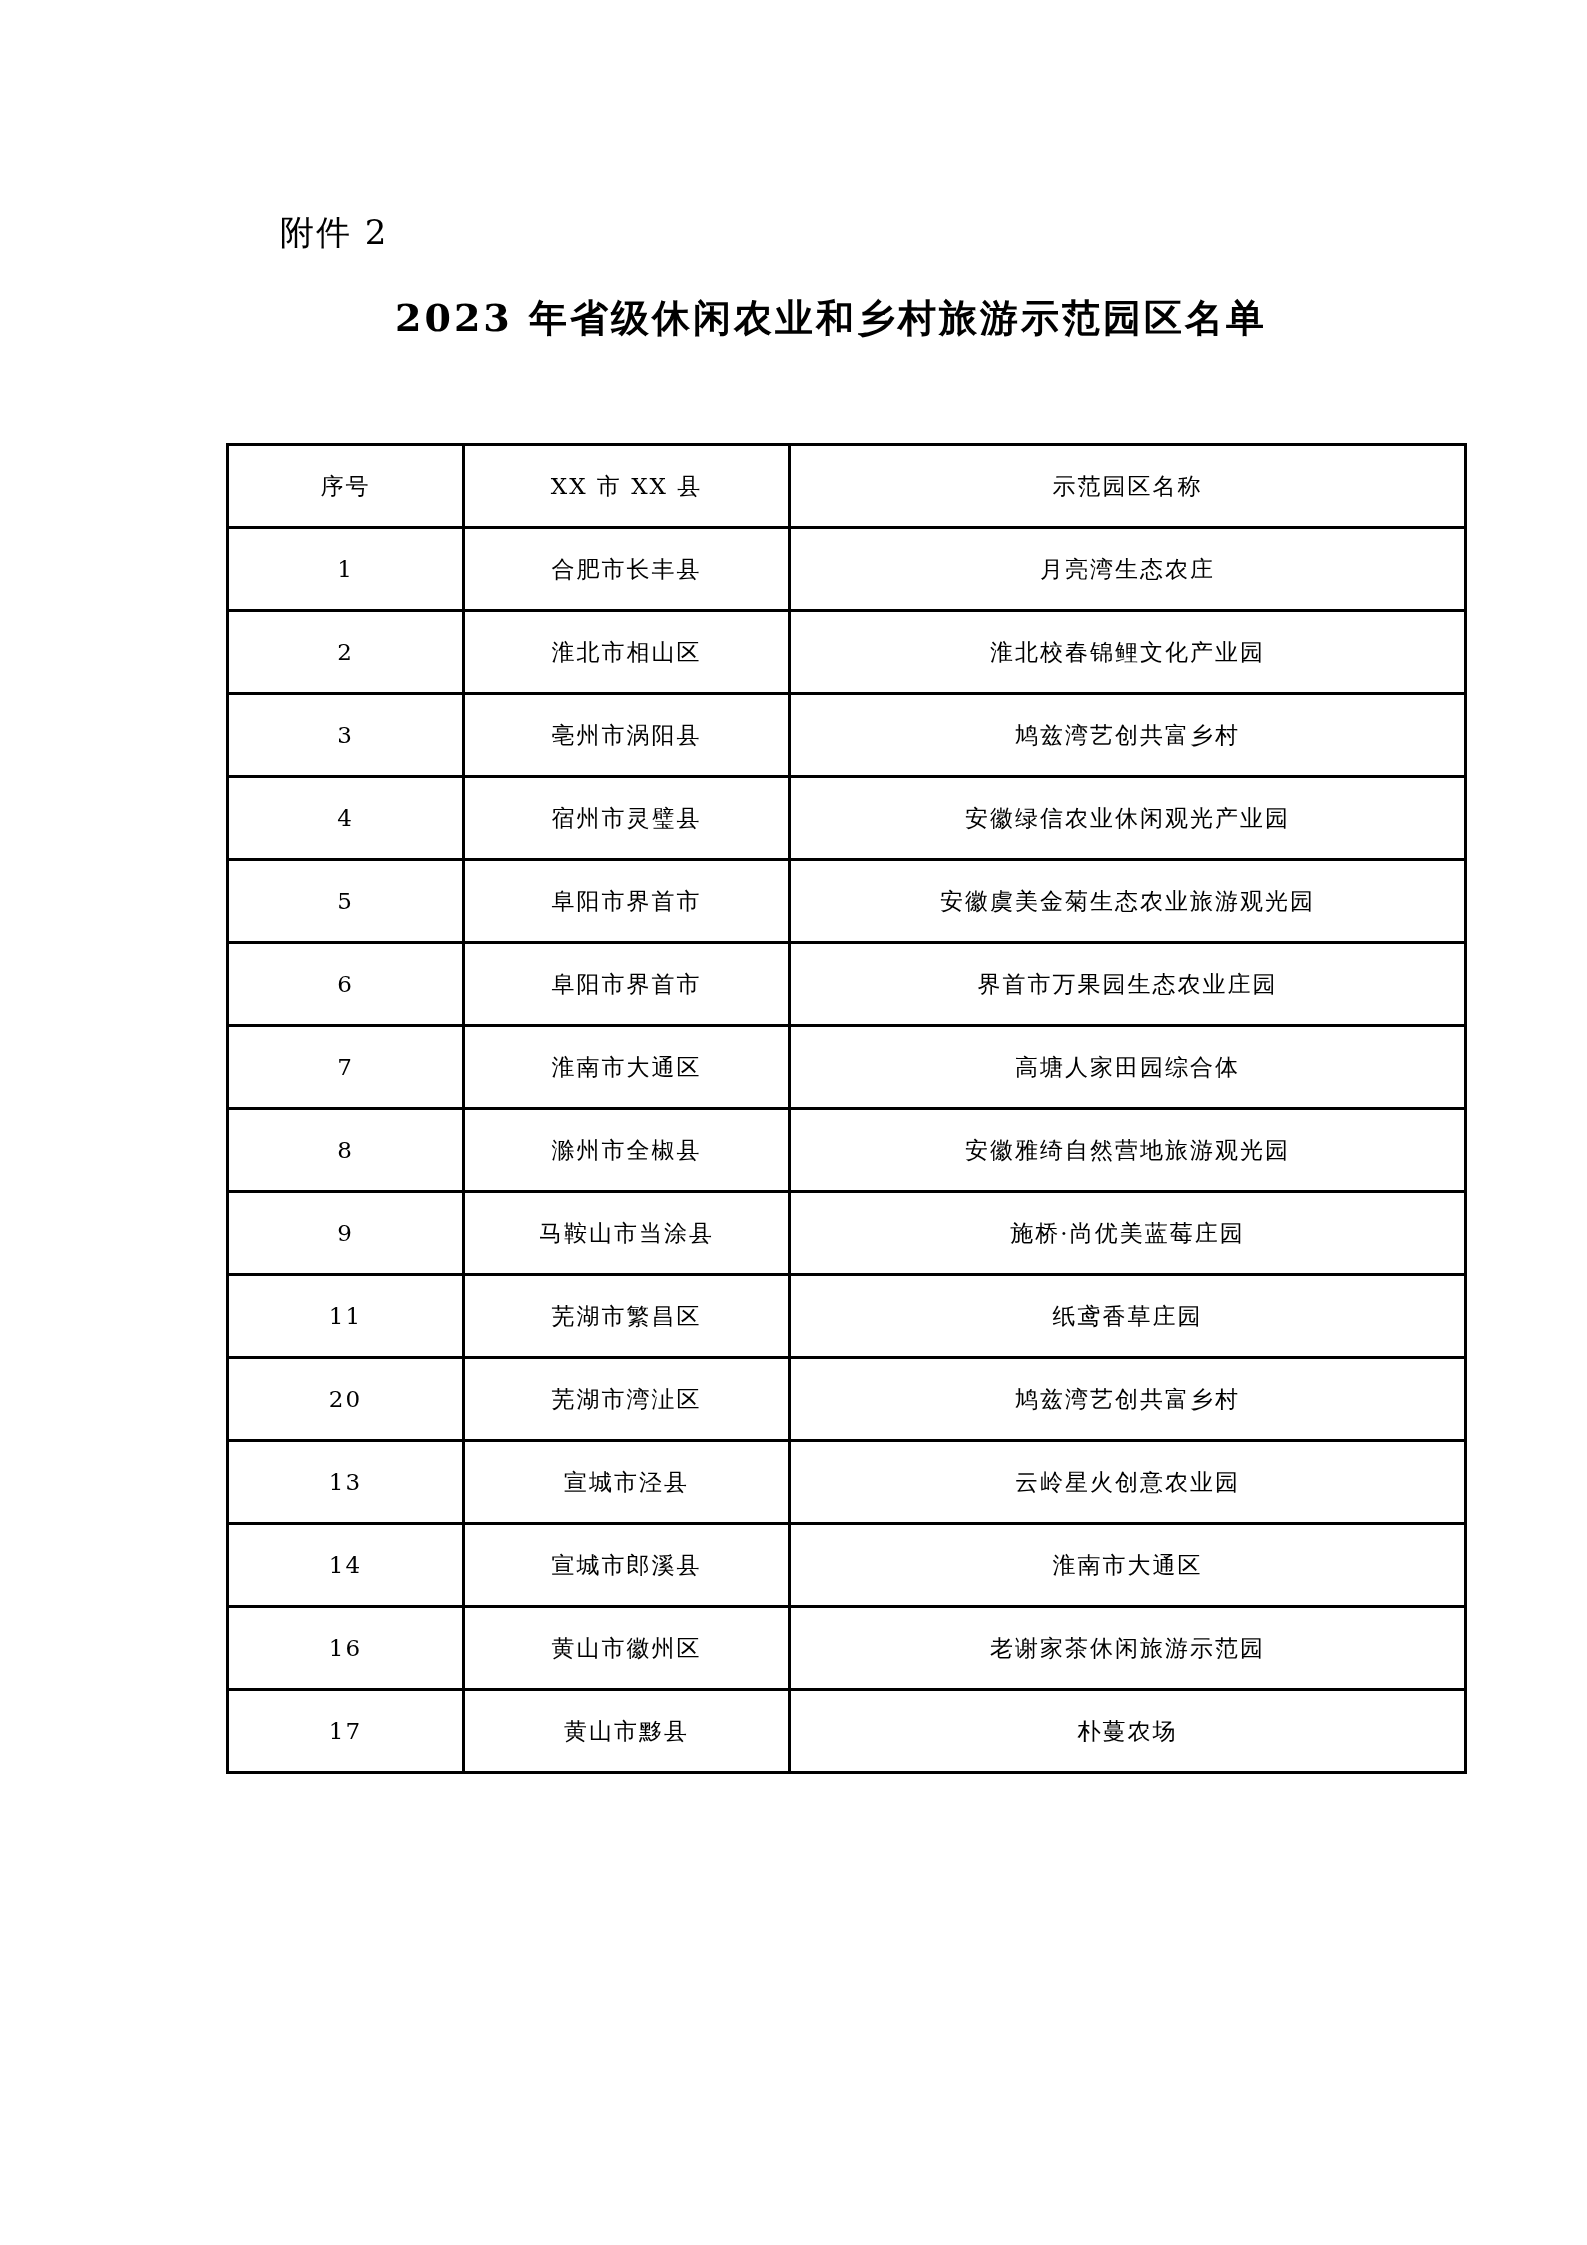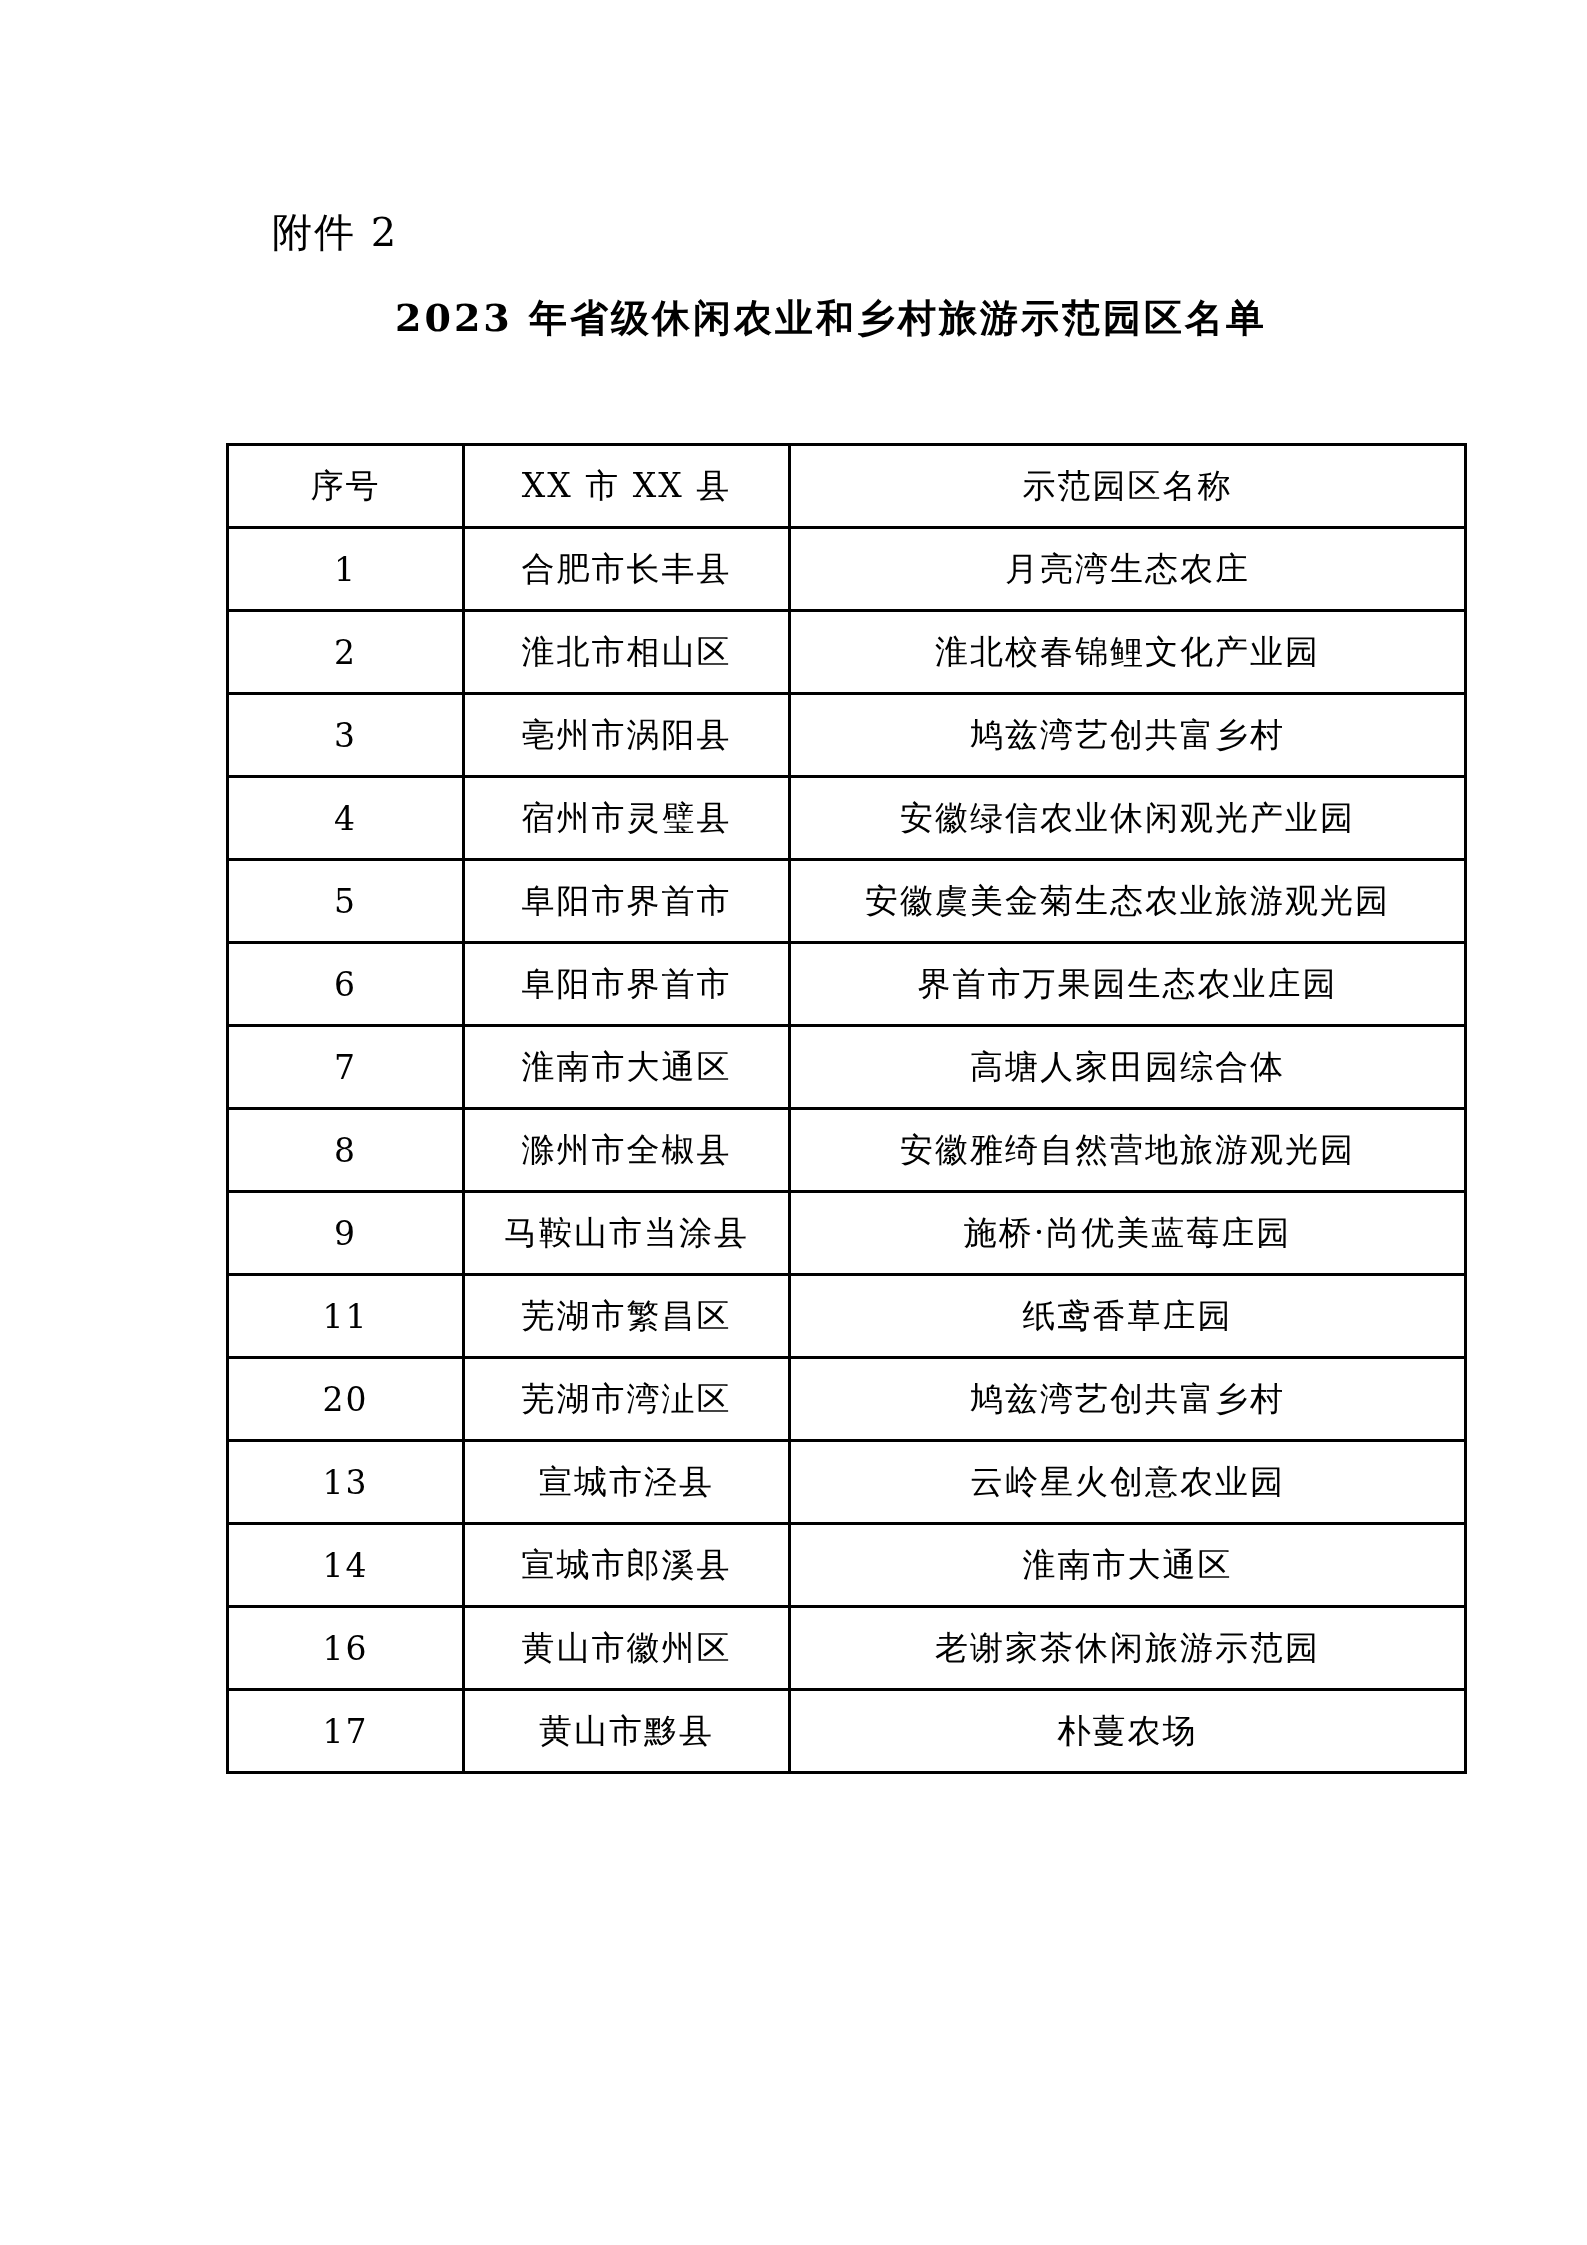--- a/index.html
+++ b/index.html
@@ -10,23 +10,23 @@
     body {
       width: 1587px;
       height: 2245px;
       position: relative;
       overflow: hidden;
       font-family: "DejaVu Serif", "Liberation Serif", serif;
       color: #000000;
     }
     .attachment-label {
       position: absolute;
-      left: 272px;
+      left: 280px;
       top: 210px;
-      font-size: 40px;
+      font-size: 34px;
       line-height: 44px;
       letter-spacing: 2px;
       white-space: nowrap;
     }
     .doc-title {
       position: absolute;
       left: 211px;
       width: 1240px;
       top: 294px;
       text-align: center;
@@ -43,21 +43,21 @@
       width: 1241px;
       border-collapse: collapse;
       table-layout: fixed;
     }
     .list-table th, .list-table td {
       border: 3px solid #000000;
       height: 80px;
       padding: 0;
       text-align: center;
       vertical-align: middle;
-      font-size: 33px;
+      font-size: 23px;
       font-weight: normal;
       letter-spacing: 2px;
       white-space: nowrap;
     }
     .col-no { width: 236px; }
     .col-region { width: 326px; }
     .col-park { width: auto; }
   </style>
 </head>
 <body>

